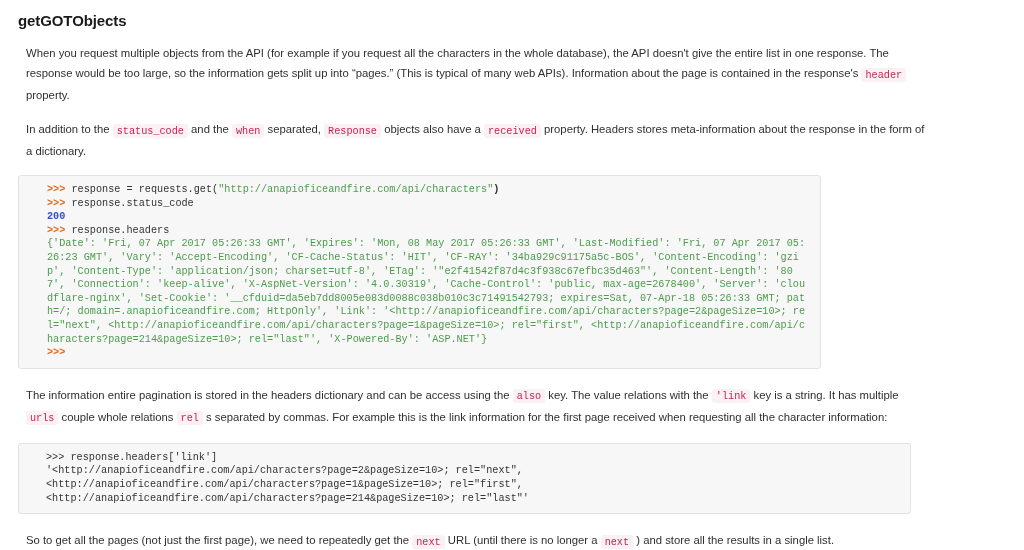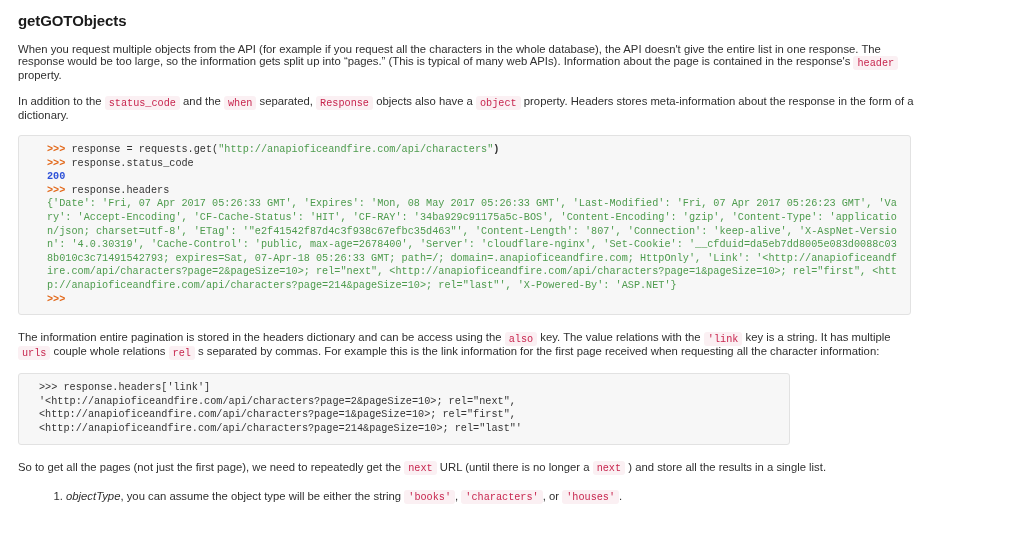--- a/index.html
+++ b/index.html
@@ -16,22 +16,22 @@
   h1.title {
     font-size: 15px;
     font-weight: bold;
     color: #1a1a1a;
     margin: 4px 0 14px 0;
     letter-spacing: -0.1px;
   }
 
   p.para {
     font-size: 11.3px;
-    line-height: 12px;
-    margin: 0 0 14px 0;
+    line-height: 20px;
+    margin: 0 0 14px 8px;
     color: #2f2f2f;
     max-width: 890px;
   }
   p.para.wide { max-width: 900px; }
 
   code.inline {
     font-family: "Liberation Mono", monospace;
     font-size: 10.2px;
     color: #c7254e;
     background: #fbf0f3;
@@ -46,22 +46,22 @@
     border-radius: 3px;
     padding: 7px 10px 8px 10px;
     margin: 0 0 16px 0;
     font-family: "Liberation Mono", monospace;
     font-size: 10.2px;
     line-height: 13.6px;
     white-space: pre-wrap;
     word-break: break-all;
     overflow: hidden;
   }
-  .codeblock.cb1 { padding-left: 28px; width: 893px; }
-  .codeblock.cb2 { width: 772px; color: #333; padding-left: 20px; }
+  .codeblock.cb1 { padding-left: 28px; width: 803px; }
+  .codeblock.cb2 { width: 893px; color: #333; padding-left: 27px; }
 
   .tok-prompt { color: #e2681a; font-weight: bold; }
   .tok-str { color: #4d9b4d; }
   .tok-num { color: #2f52d8; font-weight: bold; }
   .tok-plain { color: #333333; }
   .tok-punc { color: #333333; font-weight: bold; }
 
   ol.args {
     margin: 0 0 12px 0;
     padding-left: 48px;
@@ -84,21 +84,21 @@
     <span>property.</span>
   </p>
 
   <p class="para wide"><span>In addition to the</span>
     <code class="inline">status_code</code>
     <span>and the</span>
     <code class="inline">when</code>
     <span>separated,</span>
     <code class="inline">Response</code>
     <span>objects also have a</span>
-    <code class="inline">object</code>
+    <code class="inline">received</code>
     <span>property. Headers stores meta-information about the response in the form of a dictionary.</span>
   </p>
 
   <div class="codeblock cb1"><span class="tok-prompt">&gt;&gt;&gt;</span><span class="tok-plain"> response = requests.get(</span><span class="tok-str">"http://anapioficeandfire.com/api/characters"</span><span class="tok-punc">)</span>
 <span class="tok-prompt">&gt;&gt;&gt;</span><span class="tok-plain"> response.status_code</span>
 <span class="tok-num">200</span>
 <span class="tok-prompt">&gt;&gt;&gt;</span><span class="tok-plain"> response.headers</span>
 <span class="tok-str">{'Date': 'Fri, 07 Apr 2017 05:26:33 GMT', 'Expires': 'Mon, 08 May 2017 05:26:33 GMT', 'Last-Modified': 'Fri, 07 Apr 2017 05:26:23 GMT', 'Vary': 'Accept-Encoding', 'CF-Cache-Status': 'HIT', 'CF-RAY': '34ba929c91175a5c-BOS', 'Content-Encoding': 'gzip', 'Content-Type': 'application/json; charset=utf-8', 'ETag': '"e2f41542f87d4c3f938c67efbc35d463"', 'Content-Length': '807', 'Connection': 'keep-alive', 'X-AspNet-Version': '4.0.30319', 'Cache-Control': 'public, max-age=2678400', 'Server': 'cloudflare-nginx', 'Set-Cookie': '__cfduid=da5eb7dd8005e083d0088c038b010c3c71491542793; expires=Sat, 07-Apr-18 05:26:33 GMT; path=/; domain=.anapioficeandfire.com; HttpOnly', 'Link': '&lt;http://anapioficeandfire.com/api/characters?page=2&amp;pageSize=10&gt;; rel="next", &lt;http://anapioficeandfire.com/api/characters?page=1&amp;pageSize=10&gt;; rel="first", &lt;http://anapioficeandfire.com/api/characters?page=214&amp;pageSize=10&gt;; rel="last"', 'X-Powered-By': 'ASP.NET'}</span>
 <span class="tok-prompt">&gt;&gt;&gt;</span></div>
 

